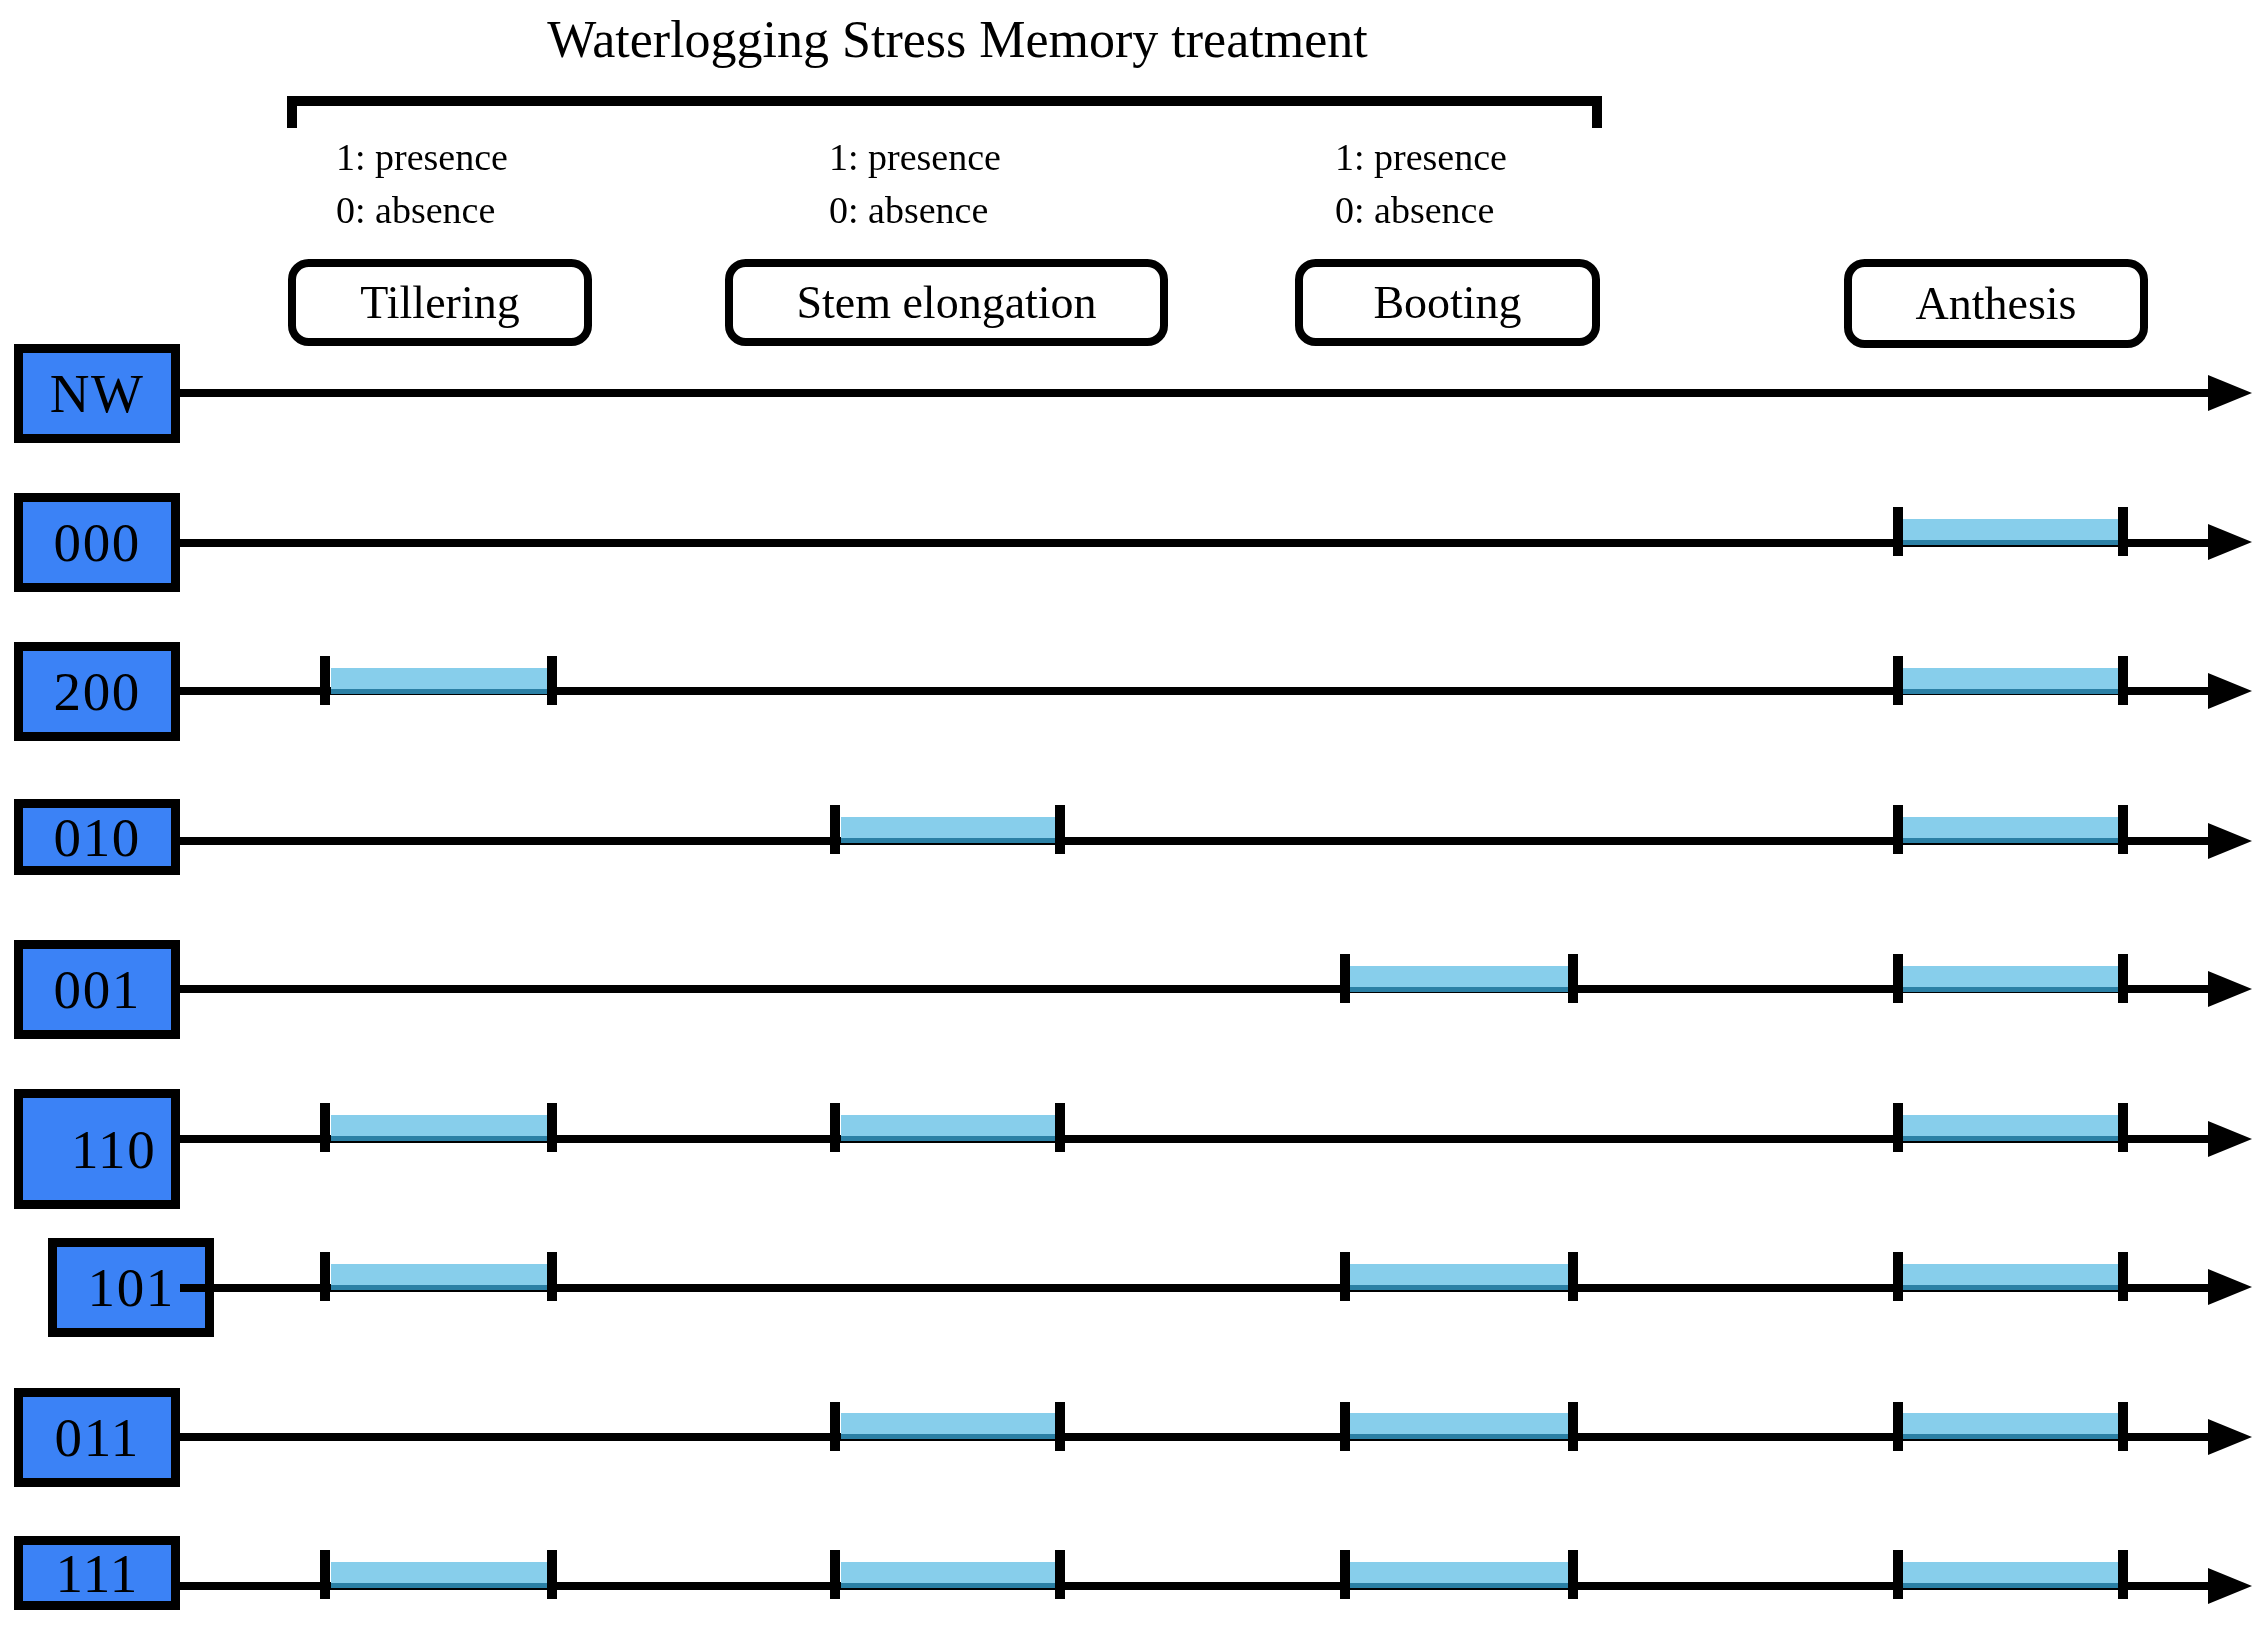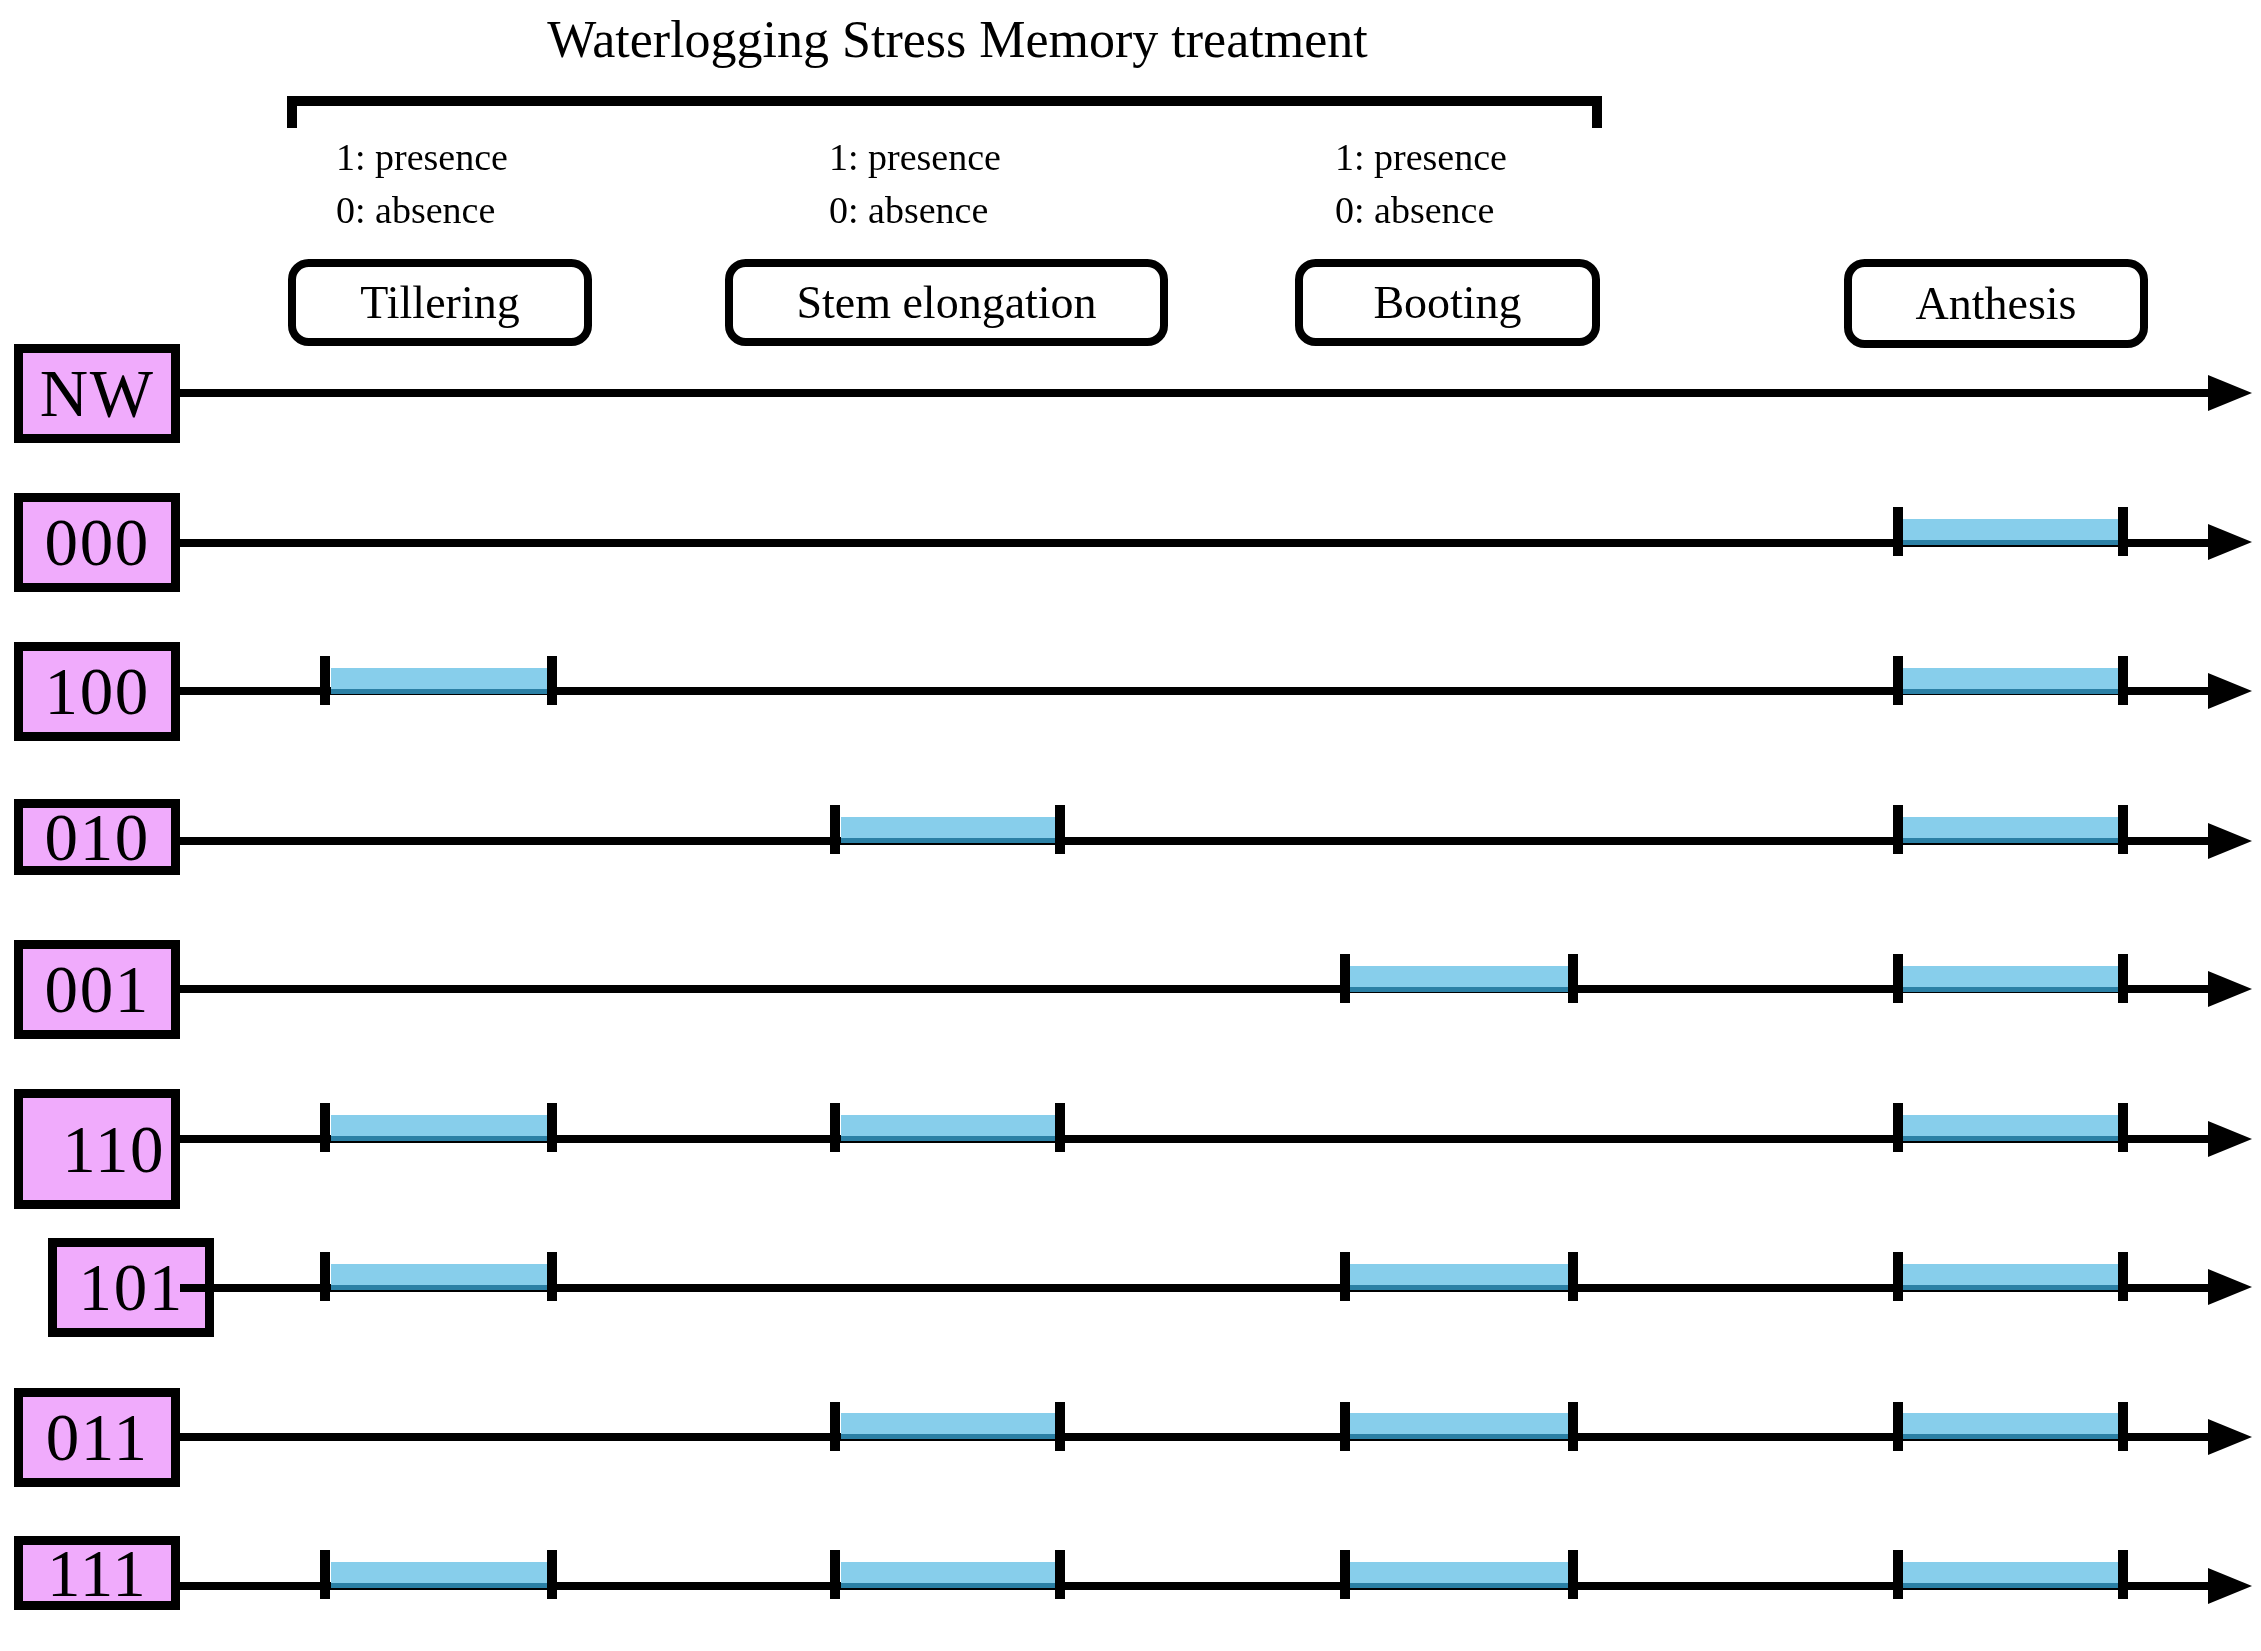--- a/index.html
+++ b/index.html
@@ -28,24 +28,24 @@
     border:8px solid #000;
     border-radius:20.6px;
     background:#fff;
     box-sizing:border-box;
     display:flex;align-items:center;justify-content:center;
     font-size:46px;
     white-space:nowrap;
   }
   .row-label-box{
     border:9.5px solid #000;
-    background:#f0abfc;
+    background:#3b82f6;
     box-sizing:border-box;
     display:flex;align-items:center;justify-content:center;
-    font-size:67px;
+    font-size:55px;
     letter-spacing:1.6px;
   }
   .timeline-line{background:#000;}
   .stage-tick{background:#000;}
   .arrowhead{
     width:0;height:0;
     border-top:18px solid transparent;
     border-bottom:18px solid transparent;
     border-left:44px solid #000;
   }
@@ -101,21 +101,21 @@
           <span>000</span>
         </div>
         <div class="timeline-line" style="left: 180px; top: 539px; width: 2033px; height: 8px; background: rgb(0, 0, 0); position: absolute;"></div>
         <div class="arrowhead" style="left: 2208px; top: 524px; border-left-color: rgb(0, 0, 0); position: absolute;"></div>
         <div class="stage-tick" style="left: 1893px; top: 507px; width: 10.3px; height: 49px; background: rgb(0, 0, 0); position: absolute;"></div>
         <div class="stage-tick" style="left: 2118px; top: 507px; width: 10.3px; height: 49px; background: rgb(0, 0, 0); position: absolute;"></div>
         <div class="wl-bar" style="left: 1903px; top: 519px; width: 215px; height: 26px; background: rgb(135, 206, 235); border-bottom: 5.5px solid rgb(43, 128, 165); position: absolute;"></div>
       </div>
       <div style="left: 0px; top: 0px; position: absolute;">
         <div class="row-label-box" style="left: 14.2px; top: 642px; width: 166px; height: 99px; position: absolute;">
-          <span>100</span>
+          <span>200</span>
         </div>
         <div class="timeline-line" style="left: 180px; top: 687px; width: 2033px; height: 8px; background: rgb(0, 0, 0); position: absolute;"></div>
         <div class="arrowhead" style="left: 2208px; top: 673px; border-left-color: rgb(0, 0, 0); position: absolute;"></div>
         <div class="stage-tick" style="left: 320px; top: 656px; width: 10.3px; height: 49px; background: rgb(0, 0, 0); position: absolute;"></div>
         <div class="stage-tick" style="left: 547px; top: 656px; width: 10.3px; height: 49px; background: rgb(0, 0, 0); position: absolute;"></div>
         <div class="wl-bar" style="left: 331px; top: 668px; width: 216px; height: 26px; background: rgb(135, 206, 235); border-bottom: 5.5px solid rgb(43, 128, 165); position: absolute;"></div>
         <div class="stage-tick" style="left: 1893px; top: 656px; width: 10.3px; height: 49px; background: rgb(0, 0, 0); position: absolute;"></div>
         <div class="stage-tick" style="left: 2118px; top: 656px; width: 10.3px; height: 49px; background: rgb(0, 0, 0); position: absolute;"></div>
         <div class="wl-bar" style="left: 1903px; top: 668px; width: 215px; height: 26px; background: rgb(135, 206, 235); border-bottom: 5.5px solid rgb(43, 128, 165); position: absolute;"></div>
       </div>

